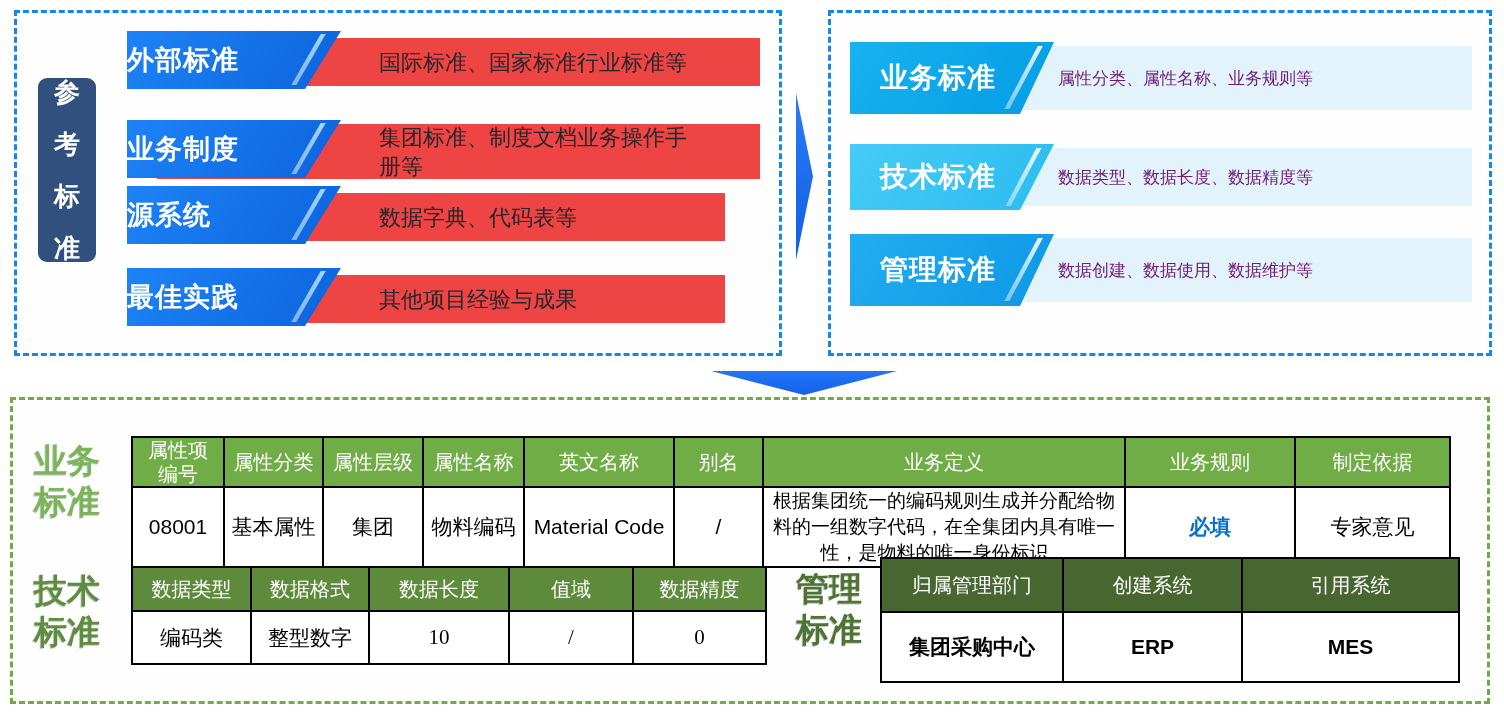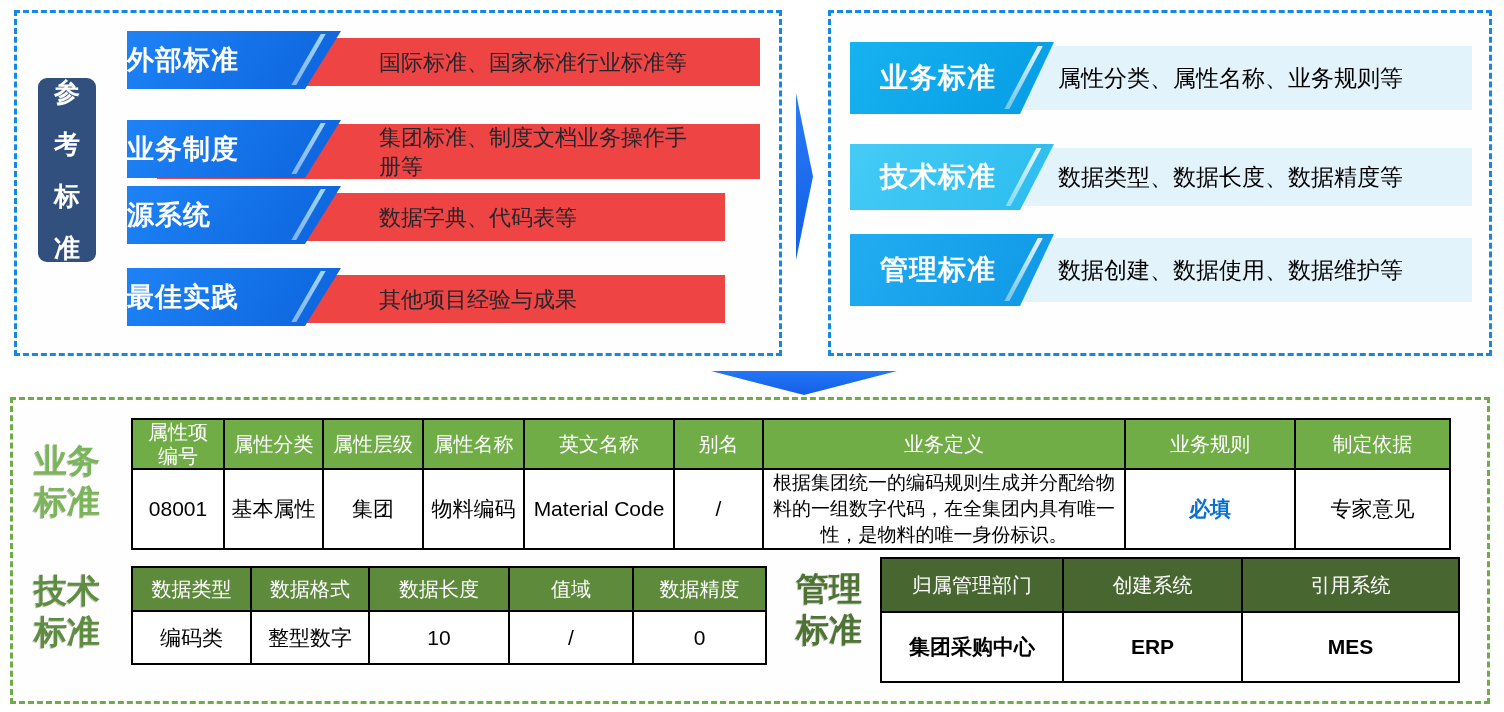--- a/index.html
+++ b/index.html
@@ -33,21 +33,21 @@
             filter:drop-shadow(0 2px 2px rgba(10,60,150,.28)); }
   .lbadge::after { content:""; position:absolute; top:6%; bottom:6%; right:30px; width:5px;
                    background:linear-gradient(180deg,rgba(170,220,250,.95),rgba(220,240,255,.55));
                    transform:skewX(-30deg); }
   .lbadge span { font-size:27px; font-weight:bold; color:#fff; letter-spacing:1px; }
 
   
   .rrow { position:absolute; left:0; width:100%; }
   .rstrip { position:absolute; left:100px; top:4px; bottom:4px; width:541px; background:#E3F3FB;
             display:flex; align-items:center; }
-  .rdesc { padding-left:127px; padding-right:10px; font-size:23px; color:#000000; }
+  .rdesc { padding-left:127px; padding-right:10px; font-size:17px; color:#701a75; }
   .rbadge { position:absolute; left:19px; top:0; width:204px; height:100%;
             clip-path:polygon(0 0,100% 0,calc(100% - 34px) 100%,0 100%);
             display:flex; align-items:center; justify-content:center; padding-right:28px; box-sizing:border-box;
             filter:drop-shadow(0 2px 2px rgba(10,90,160,.22)); }
   .rbadge::after { content:""; position:absolute; top:6%; bottom:6%; right:28px; width:5px;
                    background:linear-gradient(180deg,rgba(255,255,255,.9),rgba(235,250,255,.45));
                    transform:skewX(-28deg); }
   .rbadge.c1 { background:linear-gradient(125deg,#17B2F0,#059CE4); }
   .rbadge.c2 { background:linear-gradient(125deg,#45CBF6,#2BBCEF); }
   .rbadge.c3 { background:linear-gradient(125deg,#22ACF0,#0E98E6); }
@@ -66,28 +66,28 @@
             line-height:41px; word-break:break-all; text-shadow:-1px 1px 0 rgba(70,95,50,.35); }
   #glabel-business { left:12px;  top:40px;  color:#7AB55A; }
   #glabel-tech     { left:12px;  top:170px; color:#5E8C41; }
   #glabel-mgmt     { left:774px; top:168px; color:#4E7334; }
 
   table.std { position:absolute; border-collapse:collapse; table-layout:fixed; background:#fff; }
   table.std th, table.std td { border:2px solid #000; text-align:center; vertical-align:middle;
                                padding:0 2px; overflow:hidden; }
   table.std th { color:#fff; font-weight:normal; font-size:20px; line-height:24px; }
   table.std td { font-size:21px; color:#000000; }
-  #table-business { left:118px; top:18px; width:1318px; }
+  #table-business { left:118px; top:36px; width:1318px; }
   #table-business th { background:#70AD47; }
   #table-business thead tr { height:42px; }
   #table-business tbody tr { height:80px; }
   #table-business th.narrow { padding:0 12px; }
   #table-business td.def { font-size:19px; line-height:26px; padding:0 6px; }
   #table-business td.req { color:#0670D2; font-weight:bold; }
-  #table-tech { left:118px; top:166px; width:634px; }
+  #table-tech { left:118px; top:166px; width:634px;font-family:Liberation Serif, serif; }
   #table-tech th { background:#5E8A3C; }
   #table-tech thead tr { height:44px; }
   #table-tech tbody tr { height:53px; }
   #table-mgmt { left:867px; top:157px; width:578px; }
   #table-mgmt th { background:#486630; }
   #table-mgmt thead tr { height:54px; }
   #table-mgmt tbody tr { height:70px;font-weight:bold; }
 </style>
 </head>
 <body>

